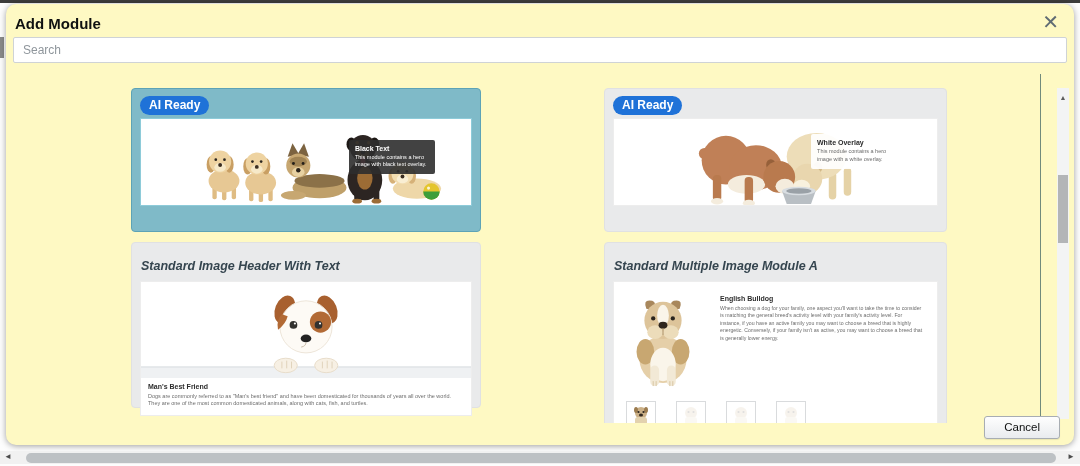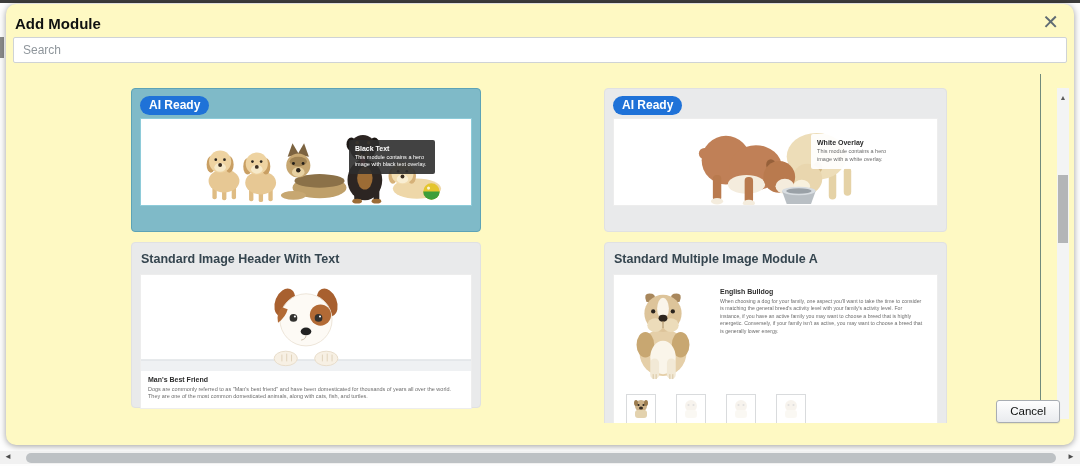--- a/index.html
+++ b/index.html
@@ -30,21 +30,21 @@
   .card.teal { background:#7fbac8; border:1px solid #5da3b6; height:144px; }
   .card.gray { background:#e9eaeb; border:1px solid #e0e1e2; }
   .card.row1 { height:144px; }
   .card.cardB { height:166px; }
   .card.cardC { height:200px; }
 
   .badge { display:inline-block; background:#1f72d8; color:#fff; font-size:12px; font-weight:bold;
            padding:2px 9px 3px; border-radius:10px; margin:1px 0 3px; }
   .card-title { font-size:12.5px; font-weight:bold; color:#35454f; margin:2px 0 6px 1px; }
   .teal .card-title { color:#3c5660; }
-  .card-title.solo { margin:3px 0 8px 1px; }
+  .card-title.solo { margin:10px 0 8px 1px;font-style:italic; }
 
   .preview { position:relative; background:#fff; height:88px; border:1px solid rgba(0,0,0,.07); overflow:hidden; }
   .teal .preview { border:1px solid #8ecbd9; }
   .preview svg { display:block; width:100%; height:100%; }
 
   .overlay { position:absolute; border-radius:2px; padding:5px 6px; width:86px; }
   .overlay-dark { left:63%; top:24%; background:rgba(46,46,46,.9); color:#fff; }
   .overlay-light { left:61%; top:18%; background:rgba(255,255,255,.93); color:#2b2b2b; }
   .ov-title { font-size:7px; font-weight:bold; margin-bottom:2px; }
   .ov-body { font-size:5.5px; line-height:1.4; }
@@ -65,21 +65,21 @@
   .thumbs { display:flex; gap:20px; margin:12px 0 0 2px; }
   .thumb { width:30px; height:30px; border:1px solid #d9dbdd; background:#fff;
            display:flex; align-items:center; justify-content:center; }
   .thumb svg { width:22px; height:22px; display:block; }
   .thumb.faded svg { opacity:.14; }
 
   .vscroll { position:absolute; right:4px; top:14px; bottom:4px; width:12px; background:#f3f4f4; }
   .v-arrow { display:block; text-align:center; font-size:7px; color:#5c5c5c; padding-top:6px; cursor:pointer; }
   .v-thumb { position:absolute; left:1px; right:1px; top:87px; height:68px; background:#b3b5b7; cursor:pointer; }
 
-  .cancel-btn { position:absolute; right:14px; bottom:22px; padding:4px 13px 5px; font-size:11.5px;
+  .cancel-btn { position:absolute; right:14px; bottom:6px; padding:4px 19px 5px; font-size:11.5px;
                 color:#0f1111; background:linear-gradient(#fefefe,#e9ebee); border:1px solid #a8adb3;
                 border-radius:3px; cursor:pointer; font-family:"Liberation Sans", sans-serif;
                 box-shadow:0 1px 1px rgba(0,0,0,.08); }
 
   .hscroll { position:absolute; left:0; right:0; bottom:2px; height:13px; background:#f1f1f1; }
   .h-thumb { position:absolute; left:26px; right:24px; top:1.5px; bottom:1.5px; background:#bdc1c4; border-radius:7px; cursor:pointer; }
   .h-arrow { position:absolute; top:1px; font-size:8px; color:#4c4c4c; cursor:pointer; }
   .h-arrow.left { left:4px; }
   .h-arrow.right { right:5px; }
 </style>

